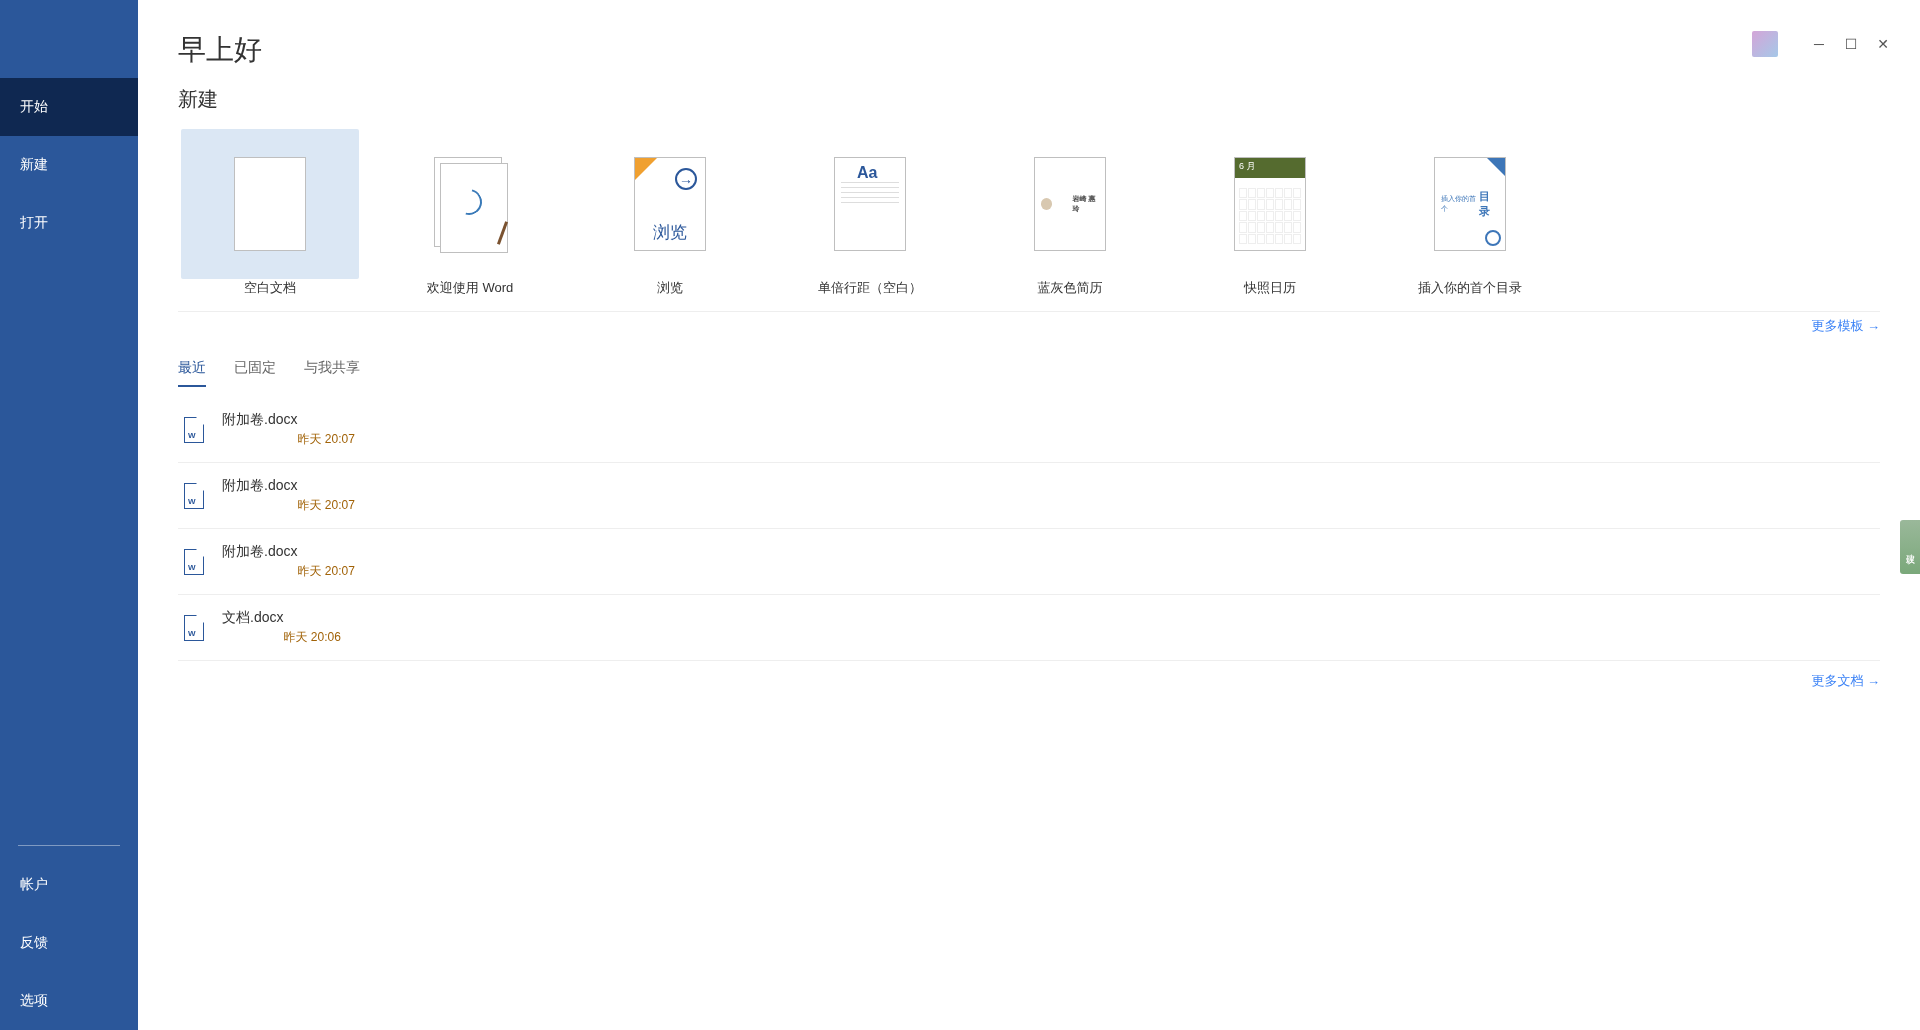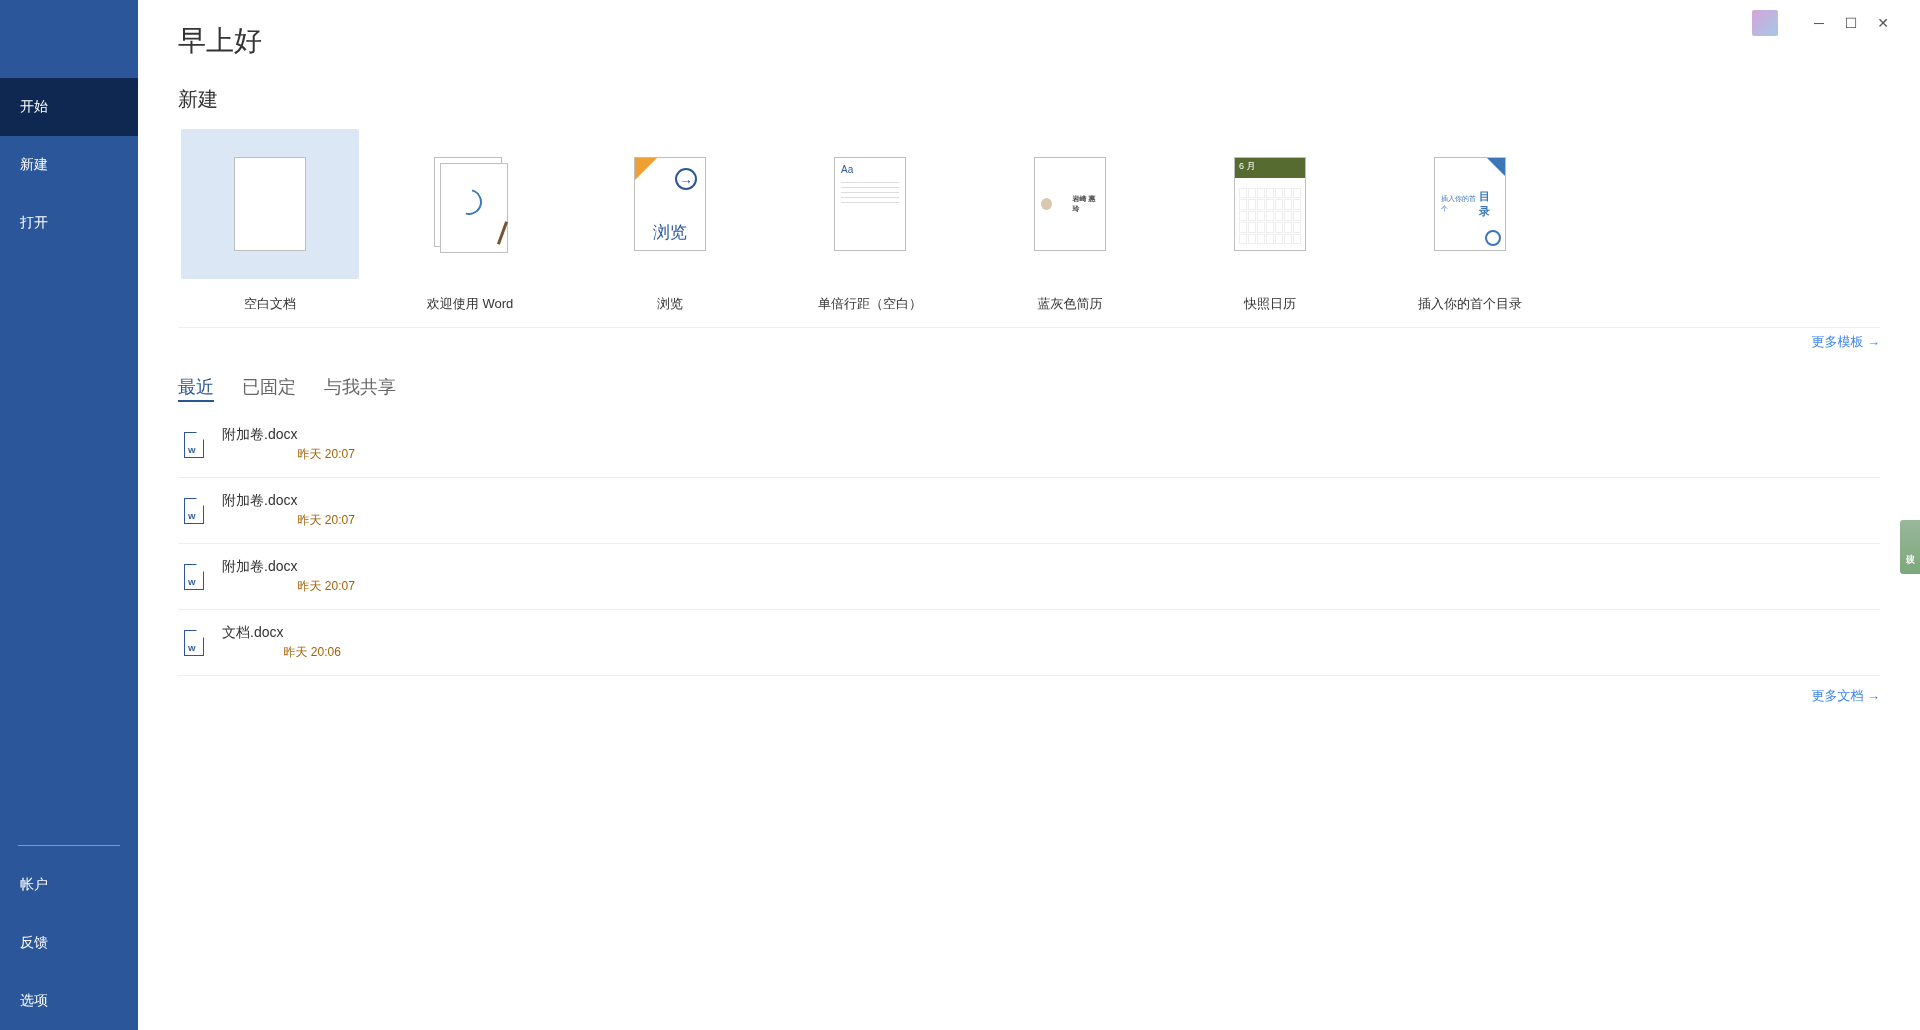--- a/index.html
+++ b/index.html
@@ -8,73 +8,73 @@
 
 .sidebar{width:138px;height:100%;background:#2b579a;color:#fff;display:flex;flex-direction:column;font-size:14px}
 .sidebar .brand{height:78px}
 .sb-item{padding:20px 20px;cursor:pointer}
 .sb-item.active{background:#0f2851}
 .sb-divider{border-top:1px solid rgba(255,255,255,.4);margin:20px 18px 0}
 .sb-bot{margin-top:10px}
 
 
 .main{flex:1;display:flex;flex-direction:column}
-.topbar{height:78px;border-bottom:1px solid transparent;display:flex;justify-content:space-between;align-items:flex-start;padding:10px 30px 0 40px}
+.topbar{height:78px;border-bottom:1px solid transparent;display:flex;justify-content:space-between;align-items:center;padding:10px 30px 0 40px}
 .greet{font-size:28px;color:#333;margin-top:12px}
 .topright{display:flex;align-items:center;gap:14px}
 .avatar{width:26px;height:26px;border-radius:2px;background:linear-gradient(135deg,#d4a5d8,#a5c8e8)}
 .winbtns{display:flex;gap:18px;margin-left:20px;color:#555;font-size:14px}
 .winbtn{width:14px;text-align:center;cursor:pointer}
 
 
 .content{flex:1;padding:0 40px 0 40px;overflow:auto}
 .sect-top{display:flex;justify-content:space-between;align-items:center;margin-top:8px}
 .sect-title{font-size:20px;color:#333}
 .more-link{font-size:13px;color:#3b82f6;cursor:pointer}
 .more-link::after{content:" →"}
 
 
 .tmpl-row{display:flex;gap:16px;margin-top:6px;padding:10px 0 14px;border-bottom:1px solid #eee}
 .tmpl{display:flex;flex-direction:column;align-items:center;width:184px;cursor:pointer}
 .tmpl.selected .thumb-wrap{background:#dbe7f4}
 .thumb-wrap{width:178px;height:150px;display:flex;align-items:center;justify-content:center;border-radius:2px}
 .thumb{width:72px;height:94px;background:#fff;border:1px solid #bfbfbf;position:relative;display:flex;align-items:center;justify-content:center;font-size:12px;color:#2b579a}
 .thumb.w{width:72px;height:94px}
-.tmpl-label{font-size:13px;color:#333;margin-top:16px;text-align:right}
+.tmpl-label{font-size:13px;color:#333;margin-top:0;text-align:right}
 
 
 .th-blank{}
 .th-browse{display:flex;flex-direction:column;justify-content:flex-end;padding:6px}
 .th-browse .corner{position:absolute;left:0;top:0;width:0;height:0;border-top:22px solid #f0a030;border-right:22px solid transparent}
 .th-browse .circ{width:22px;height:22px;border:2px solid #2b579a;border-radius:50%;position:absolute;right:8px;top:10px;display:flex;align-items:center;justify-content:center;color:#2b579a;font-size:14px}
 .th-browse .lbl{color:#2b579a;font-size:17px;font-weight:500}
 .th-welcome{border:none;width:72px;height:94px;position:relative}
 .th-welcome .page2{position:absolute;left:0;top:0;width:68px;height:90px;border:1px solid #bfbfbf;background:#fff}
 .th-welcome .page1{position:absolute;left:6px;top:6px;width:68px;height:90px;border:1px solid #bfbfbf;background:#fff}
 .th-welcome .brush{position:absolute;right:2px;bottom:6px;width:3px;height:24px;background:#7a5230;transform:rotate(20deg)}
 .th-welcome .brushc{position:absolute;left:22px;top:32px;width:26px;height:26px;border:2px solid #3a7ab8;border-top-color:transparent;border-left-color:transparent;border-radius:50%;transform:rotate(-30deg)}
-.th-single .aa{position:absolute;left:6px;top:6px;font-size:10px;font-weight:normal;color:#2b579a}
+.th-single .aa{position:absolute;left:22px;top:6px;font-size:16px;font-weight:bold;color:#2b579a}
 .th-single .lines{position:absolute;left:6px;top:24px;right:6px}
 .th-single .lines div{height:1px;background:#ddd;margin-bottom:4px}
 .th-resume{font-size:5px;padding:4px;color:#444}
 .th-resume .ph{width:12px;height:12px;border-radius:50%;background:#d8c8b0;float:left;margin:2px}
 .th-resume .bluebar{height:3px;background:#3d76b8;margin:2px 0}
 .th-calendar .hd{position:absolute;left:0;top:0;right:0;height:20px;background:#556b2f;color:#fff;font-size:9px;padding:2px 4px}
 .th-calendar .grid{position:absolute;left:4px;right:4px;top:30px;bottom:6px;display:grid;grid-template-columns:repeat(7,1fr);grid-template-rows:repeat(5,1fr);gap:1px}
 .th-calendar .grid div{border:1px solid #eee}
 .th-toc{padding:8px 6px;display:flex;flex-direction:row}
 .th-toc .corner{position:absolute;right:0;top:0;width:0;height:0;border-top:18px solid #3d76b8;border-left:18px solid transparent}
 .th-toc .t1{font-size:7px;color:#3d76b8}
 .th-toc .t2{font-size:11px;color:#3d76b8;font-weight:bold}
 .th-toc .bc{position:absolute;right:4px;bottom:4px;width:16px;height:16px;border:2px solid #3d76b8;border-radius:50%}
 
 
 .recent-head{display:flex;justify-content:space-between;align-items:center;margin-top:24px}
 .tabs{display:flex;gap:28px}
-.tab{font-size:18px;color:#666;padding-bottom:1px;cursor:pointer}
+.tab{font-size:14px;color:#666;padding-bottom:8px;cursor:pointer}
 .tab.active{color:#2b579a;border-bottom:2px solid #2b579a;font-weight:500}
 .recent-list{margin-top:10px}
 .rrow{display:flex;align-items:center;padding:14px 6px;border-bottom:1px solid #eee;cursor:pointer}
 .ricon{width:20px;height:26px;background:#fff;border:1px solid #2b579a;position:relative;margin-right:18px;flex-shrink:0}
 .ricon::before{content:"";position:absolute;right:-1px;top:-1px;width:0;height:0;border-top:8px solid #fff;border-left:8px solid transparent}
 .ricon::after{content:"W";position:absolute;left:3px;bottom:2px;font-size:8px;color:#2b579a;font-weight:bold}
 .rtxt{display:flex;}
 .rname{font-size:14px;color:#333}
 .rmeta{font-size:12px;color:#a16207;margin-top:20px}
 

